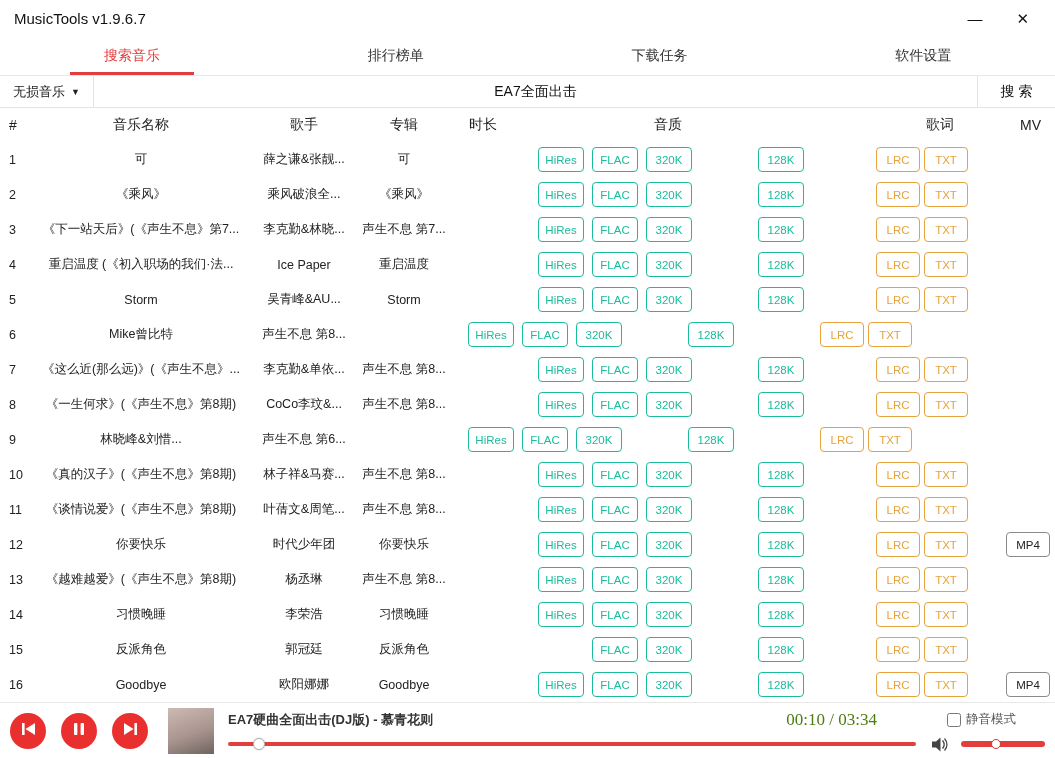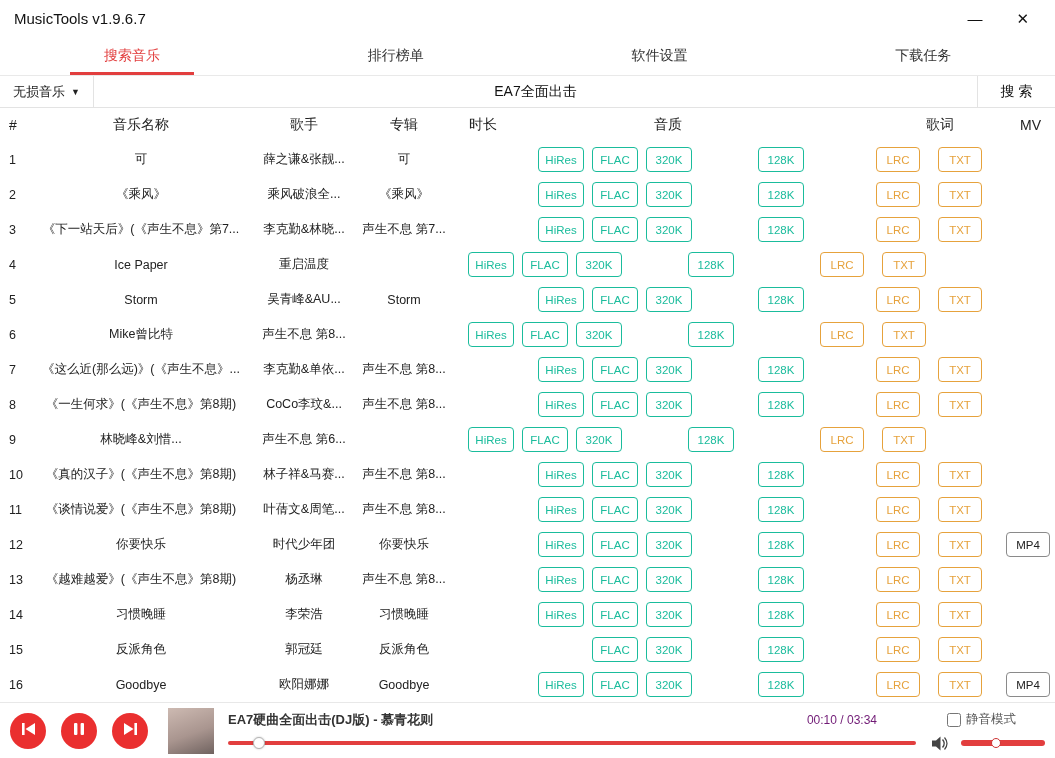--- a/index.html
+++ b/index.html
@@ -37,21 +37,21 @@
   .thead { height:34px; font-size:14px; color:#222; flex:0 0 auto; }
   .hcell { text-align:center; white-space:nowrap; }
   .h0 { grid-column:1; text-align:left; padding-left:9px; }
   .h1 { grid-column:2; } .h2 { grid-column:3; } .h3 { grid-column:4; } .h4 { grid-column:5; }
   .h5 { grid-column:6; } .h6 { grid-column:8; } .h7 { grid-column:9; }
   .tbody { flex:0 0 auto; }
   .trow { height:35px; font-size:12.5px; }
   .cell { text-align:center; white-space:nowrap; overflow:hidden; }
   .c-num { text-align:left; padding-left:9px; }
   .c-quality { display:flex; align-items:center; gap:8px; padding-left:20px; overflow:visible; }
-  .c-lyrics { display:flex; align-items:center; gap:18px; padding-left:2px; overflow:visible; }
+  .c-lyrics { display:flex; align-items:center; gap:4px; padding-left:2px; overflow:visible; }
   .c-mv { display:flex; align-items:center; overflow:visible; }
   .slot { display:flex; align-items:center; justify-content:center; flex:0 0 auto; }
 
   .pill { height:25px; width:46px; border-radius:4px; background:#fff; font-size:11.5px;
     display:flex; align-items:center; justify-content:center; cursor:pointer;
     font-family:inherit; padding:0; }
   .pill.teal { border:1px solid #1abc9c; color:#1abc9c; }
   .pill.orange { border:1px solid #e6a23c; color:#e6a23c; }
   .pill.dark { border:1px solid #8a8a8a; color:#222; }
   .w44 { width:44px; }
@@ -60,21 +60,21 @@
   .player { height:56px; border-top:1px solid #e8e8e8; display:flex; align-items:center;
     padding:0 10px 0 10px; flex:0 0 auto; }
   .pbtns { display:flex; align-items:center; gap:15px; }
   .pbtn { width:36px; height:36px; border-radius:50%; background:#ea2f2f; border:none;
     display:flex; align-items:center; justify-content:center; cursor:pointer; }
   .album-art { width:46px; height:46px; margin-left:20px; flex:0 0 auto;
     background:linear-gradient(160deg,#cdbab2 0%,#a9958f 55%,#6f625f 100%); }
   .pmain { flex:1; margin-left:14px; display:flex; flex-direction:column; justify-content:center; gap:7px; }
   .prow1 { display:flex; align-items:center; }
   .track-title { font-size:13px; color:#333; flex:1; white-space:nowrap; overflow:hidden;font-weight:bold; }
-  .time { font-size:12px; color:#701a75; margin-right:70px; }
+  .time { font-size:17px; color:#4d7c0f; margin-right:70px;font-family:Liberation Serif, serif; }
   .mute { display:flex; align-items:center; gap:5px; font-size:12.5px; color:#555; width:98px; }
   .mute input { width:14px; height:14px; }
   .prow2 { display:flex; align-items:center; }
   .progress { flex:1; height:12px; position:relative; cursor:pointer; }
   .progress .track { position:absolute; top:4px; left:0; right:0; height:4px; background:#e23e3e; border-radius:2px; }
   .progress .handle { position:absolute; top:0; width:12px; height:12px; border-radius:50%;
     background:#fff; border:1px solid #b5b5b5; margin-left:-6px; box-shadow:0 0 2px rgba(0,0,0,.25); }
   .speaker { margin:0 12px 0 16px; display:flex; align-items:center; cursor:pointer; }
   .volume { width:84px; height:10px; position:relative; cursor:pointer; }
   .volume .track { position:absolute; top:2px; left:0; right:0; height:6px; background:#e23e3e; border-radius:3px; }
@@ -90,22 +90,22 @@
     <span class="title">MusicTools v1.9.6.7</span>
     <div class="win-controls">
       <button class="win-btn"><span>—</span></button>
       <button class="win-btn"><span>✕</span></button>
     </div>
   </div>
 
   <div class="tabbar" id="tabbar">
       <div class="tab active">搜索音乐</div>
       <div class="tab">排行榜单</div>
+      <div class="tab">下载任务</div>
       <div class="tab">软件设置</div>
-      <div class="tab">下载任务</div>
     </div>
 
   <div class="searchrow">
     <div class="source-select">
       <span>无损音乐</span>
       <span class="caret">▼</span>
     </div>
     <input class="search-input" value="EA7全面出击" style="">
     <button class="search-btn">搜 索</button>
   </div>
@@ -218,20 +218,21 @@
           <div class="slot" style="width: 44px;">
             <button class="pill orange w44">TXT</button>
           </div>
         </div>
         <div class="cell c-mv">
           <div class="slot" style="width: 44px;"></div>
         </div>
       </div>
       <div class="trow">
         <div class="cell c-num">4</div>
+        <div class="cell c-name">重启温度 (《初入职场的我们·法...</div>
         <div class="cell c-artist">Ice Paper</div>
         <div class="cell c-album">重启温度</div>
         <div class="cell c-dur"></div>
         <div class="cell c-quality">
           <div class="slot" style="width: 46px;">
             <button class="pill teal">HiRes</button>
           </div>
           <div class="slot" style="width: 46px;">
             <button class="pill teal">FLAC</button>
           </div>

